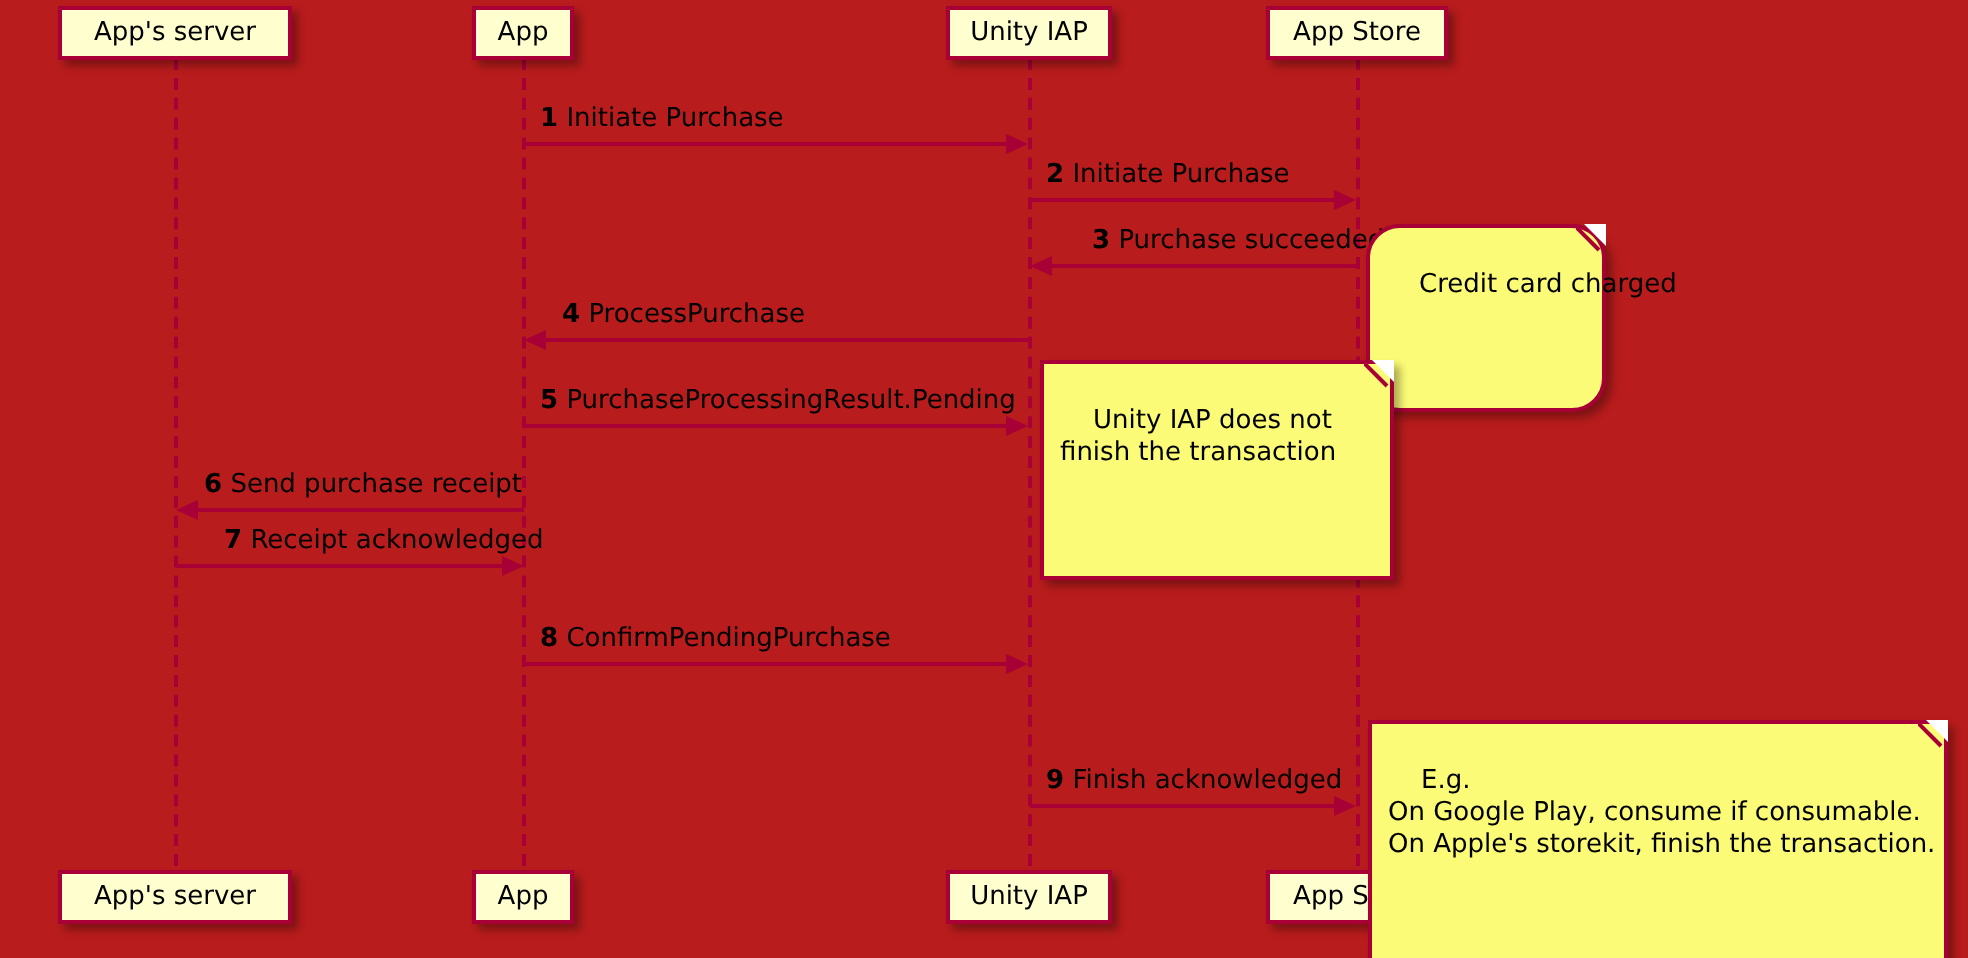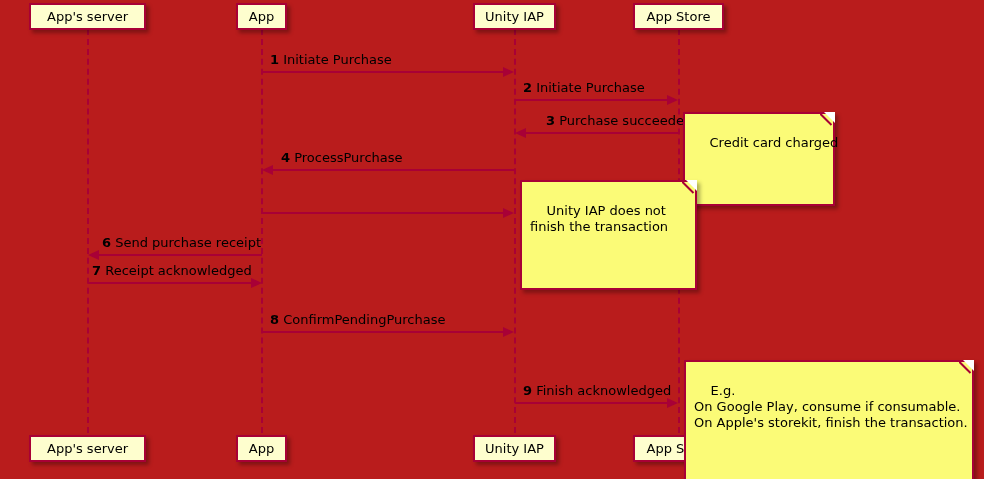--- a/index.html
+++ b/index.html
@@ -157,51 +157,55 @@
   <div class="msg" style="left:515px; top:99px; width:159px;"></div>
   <div class="arrowhead right" style="left:667px; top:95px;"></div>
 
   <div class="msg-label" style="left:546px; top:114px;">
     <span class="num">3</span>
     <span>Purchase succeeded</span>
   </div>
   <div class="msg" style="left:520px; top:132px; width:159px;"></div>
   <div class="arrowhead left" style="left:515px; top:128px;"></div>
 
-  <div class="note" style="left:683px; top:112px; width:152px;">
+  <div class="note" style="left:683px; top:112px; width:120px;border-radius:17px;">
     <span>Credit card charged</span>
     <span class="fold"></span>
     <span class="fold-line"></span>
   </div>
 
   <div class="msg-label" style="left:281px; top:151px;">
     <span class="num">4</span>
     <span>ProcessPurchase</span>
   </div>
   <div class="msg" style="left:267px; top:169px; width:248px;"></div>
   <div class="arrowhead left" style="left:262px; top:165px;"></div>
 
+  <div class="msg-label" style="left:270px; top:194px;">
+    <span class="num">5</span>
+    <span>PurchaseProcessingResult.Pending</span>
+  </div>
   <div class="msg" style="left:262px; top:212px; width:248px;"></div>
   <div class="arrowhead right" style="left:503px; top:208px;"></div>
 
   <div class="note" style="left:520px; top:180px; width:177px;">
     <span>Unity IAP does not
 finish the transaction</span>
     <span class="fold"></span>
     <span class="fold-line"></span>
   </div>
 
   <div class="msg-label" style="left:102px; top:236px;">
     <span class="num">6</span>
     <span>Send purchase receipt</span>
   </div>
   <div class="msg" style="left:93px; top:254px; width:169px;"></div>
   <div class="arrowhead left" style="left:88px; top:250px;"></div>
 
-  <div class="msg-label" style="left:92px; top:264px;">
+  <div class="msg-label" style="left:112px; top:264px;">
     <span class="num">7</span>
     <span>Receipt acknowledged</span>
   </div>
   <div class="msg" style="left:88px; top:282px; width:166px;"></div>
   <div class="arrowhead right" style="left:251px; top:278px;"></div>
 
 
   <div class="msg-label" style="left:270px; top:313px;">
     <span class="num">8</span>
     <span>ConfirmPendingPurchase</span>

